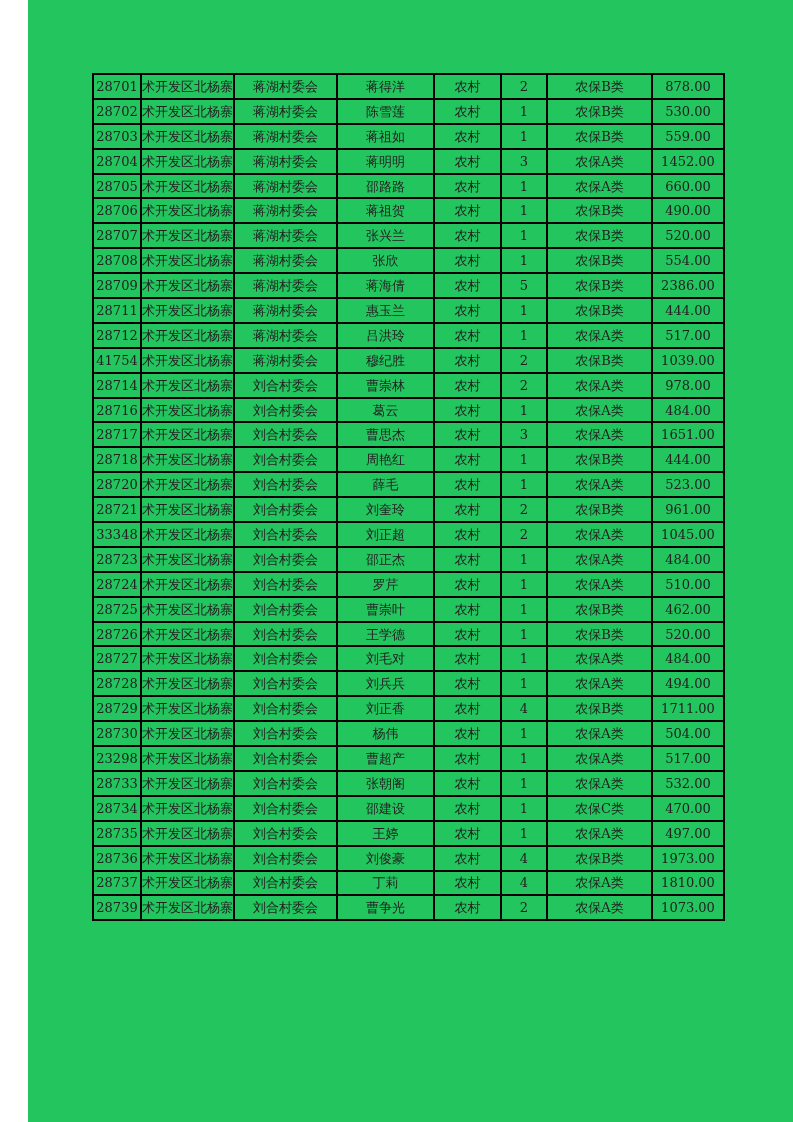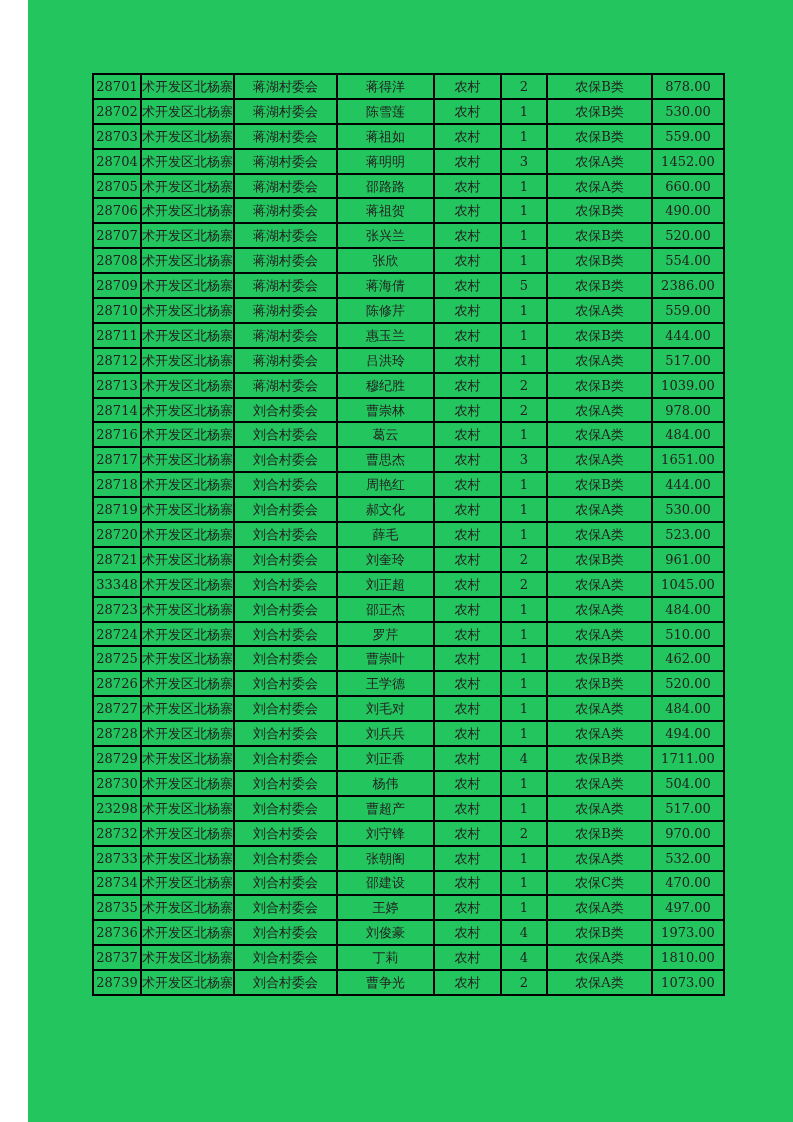--- a/index.html
+++ b/index.html
@@ -292,46 +292,20 @@
           </td>
           <td>
             <div class="cell">农保B类</div>
           </td>
           <td>
             <div class="cell">2386.00</div>
           </td>
         </tr>
         <tr>
           <td>
-            <div class="cell">28710</div>
-          </td>
-          <td>
-            <div class="cell clip">术开发区北杨寨</div>
-          </td>
-          <td>
-            <div class="cell">蒋湖村委会</div>
-          </td>
-          <td>
-            <div class="cell">陈修芹</div>
-          </td>
-          <td>
-            <div class="cell">农村</div>
-          </td>
-          <td>
-            <div class="cell">1</div>
-          </td>
-          <td>
-            <div class="cell">农保A类</div>
-          </td>
-          <td>
-            <div class="cell">559.00</div>
-          </td>
-        </tr>
-        <tr>
-          <td>
             <div class="cell">28711</div>
           </td>
           <td>
             <div class="cell clip">术开发区北杨寨</div>
           </td>
           <td>
             <div class="cell">蒋湖村委会</div>
           </td>
           <td>
             <div class="cell">惠玉兰</div>
@@ -370,21 +344,21 @@
           </td>
           <td>
             <div class="cell">农保A类</div>
           </td>
           <td>
             <div class="cell">517.00</div>
           </td>
         </tr>
         <tr>
           <td>
-            <div class="cell">28713</div>
+            <div class="cell">41754</div>
           </td>
           <td>
             <div class="cell clip">术开发区北杨寨</div>
           </td>
           <td>
             <div class="cell">蒋湖村委会</div>
           </td>
           <td>
             <div class="cell">穆纪胜</div>
           </td>
@@ -500,46 +474,20 @@
           </td>
           <td>
             <div class="cell">农保B类</div>
           </td>
           <td>
             <div class="cell">444.00</div>
           </td>
         </tr>
         <tr>
           <td>
-            <div class="cell">28719</div>
-          </td>
-          <td>
-            <div class="cell clip">术开发区北杨寨</div>
-          </td>
-          <td>
-            <div class="cell">刘合村委会</div>
-          </td>
-          <td>
-            <div class="cell">郝文化</div>
-          </td>
-          <td>
-            <div class="cell">农村</div>
-          </td>
-          <td>
-            <div class="cell">1</div>
-          </td>
-          <td>
-            <div class="cell">农保A类</div>
-          </td>
-          <td>
-            <div class="cell">530.00</div>
-          </td>
-        </tr>
-        <tr>
-          <td>
             <div class="cell">28720</div>
           </td>
           <td>
             <div class="cell clip">术开发区北杨寨</div>
           </td>
           <td>
             <div class="cell">刘合村委会</div>
           </td>
           <td>
             <div class="cell">薛毛</div>
@@ -834,46 +782,20 @@
             <div class="cell">农村</div>
           </td>
           <td>
             <div class="cell">1</div>
           </td>
           <td>
             <div class="cell">农保A类</div>
           </td>
           <td>
             <div class="cell">517.00</div>
-          </td>
-        </tr>
-        <tr>
-          <td>
-            <div class="cell">28732</div>
-          </td>
-          <td>
-            <div class="cell clip">术开发区北杨寨</div>
-          </td>
-          <td>
-            <div class="cell">刘合村委会</div>
-          </td>
-          <td>
-            <div class="cell">刘守锋</div>
-          </td>
-          <td>
-            <div class="cell">农村</div>
-          </td>
-          <td>
-            <div class="cell">2</div>
-          </td>
-          <td>
-            <div class="cell">农保B类</div>
-          </td>
-          <td>
-            <div class="cell">970.00</div>
           </td>
         </tr>
         <tr>
           <td>
             <div class="cell">28733</div>
           </td>
           <td>
             <div class="cell clip">术开发区北杨寨</div>
           </td>
           <td>

